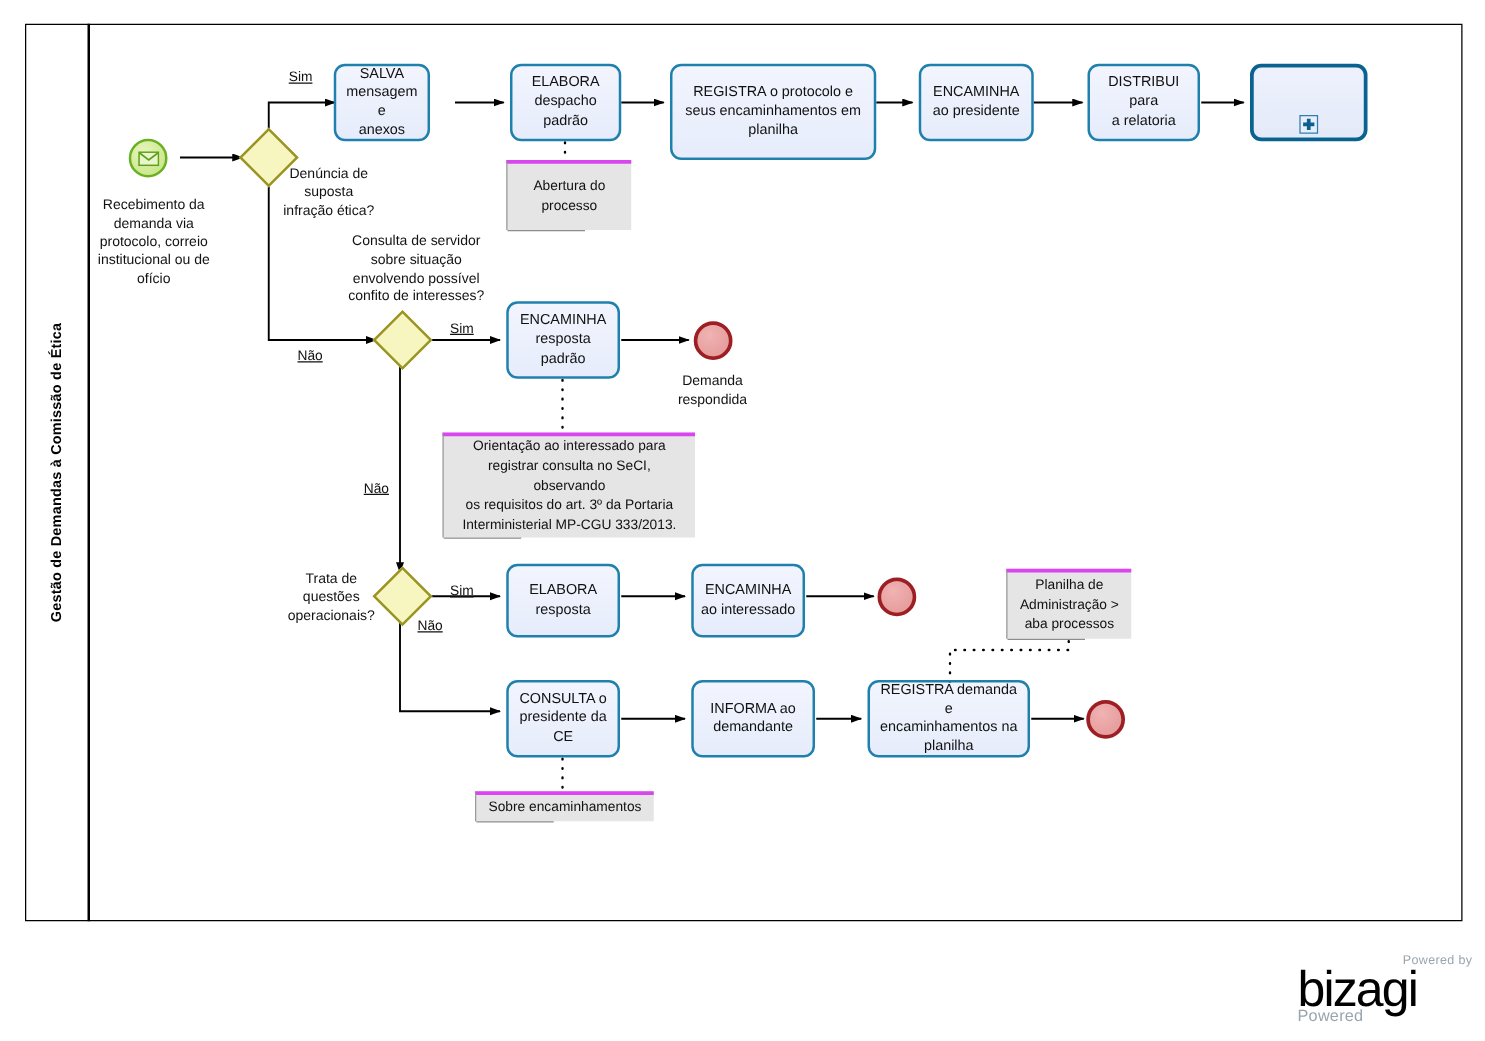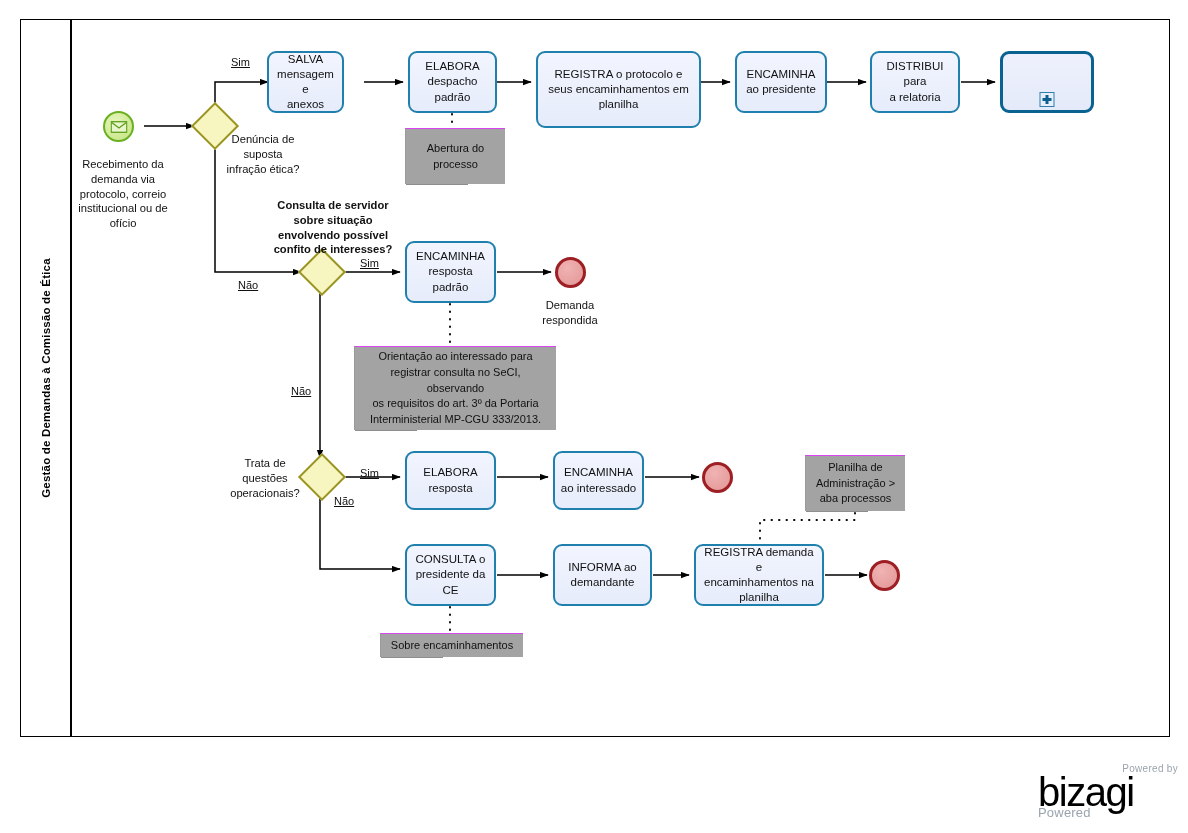--- a/index.html
+++ b/index.html
@@ -45,22 +45,22 @@
   
   .start-ev{position:absolute;width:31px;height:31px;border-radius:50%;
       box-sizing:border-box;border:2.4px solid #6ab023;
       background:radial-gradient(circle at 38% 32%,#e6f5bc 0%,#cbe88c 75%,#c2e47e 100%);}
   .start-ev svg{position:absolute;left:50%;top:50%;transform:translate(-50%,-50%);}
   .end-ev{position:absolute;width:31px;height:31px;border-radius:50%;
       box-sizing:border-box;border:3.2px solid #9d1f24;
       background:radial-gradient(circle at 38% 32%,#f0b3b3 0%,#e79e9e 70%,#e29a9a 100%);}
 
   
-  .note{position:absolute;box-sizing:border-box;background:#a3a3a3;
-        border-top:1px solid #d946ef;border-left:1px solid #9a9a9a;
+  .note{position:absolute;box-sizing:border-box;background:#e5e5e5;
+        border-top:3px solid #d946ef;border-left:1px solid #9a9a9a;
         display:flex;align-items:center;justify-content:center;text-align:center;
         font-size:11px;line-height:1.42;color:#111;padding:3px 6px;}
   .note:after{content:"";position:absolute;left:0;bottom:-1px;width:62px;
         height:1px;background:#8d8d8d;}
 
   
   .lbl{position:absolute;font-size:11.2px;line-height:1.32;color:#111;
        text-align:center;white-space:pre-line;}
   .flowlbl{position:absolute;font-size:11px;color:#111;text-decoration:underline;}
   .caps{letter-spacing:.1px;}
@@ -146,21 +146,21 @@
     </svg>
   </div>
   <div class="lbl" style="left:58px;top:157px;width:130px;">Recebimento da<br>demanda via<br>protocolo, correio<br>institucional ou de<br>ofício</div>
 
   <div class="gw" style="left:198px;top:109px;"></div>
   <div class="lbl" style="left:222px;top:132px;width:82px;">Denúncia de<br>suposta<br>infração ética?</div>
   <div class="flowlbl" style="left:231px;top:56px;">Sim</div>
   <div class="flowlbl" style="left:238px;top:279px;">Não</div>
 
   <div class="gw" style="left:305px;top:255px;"></div>
-  <div class="lbl" style="left:272px;top:198px;width:122px;font-weight:bold;">Consulta de servidor<br>sobre situação<br>envolvendo possível<br>confito de interesses?</div>
+  <div class="lbl" style="left:272px;top:186px;width:122px;">Consulta de servidor<br>sobre situação<br>envolvendo possível<br>confito de interesses?</div>
   <div class="flowlbl" style="left:360px;top:257px;">Sim</div>
   <div class="flowlbl" style="left:291px;top:385px;">Não</div>
 
   <div class="gw" style="left:305px;top:460px;"></div>
   <div class="lbl" style="left:224px;top:456px;width:82px;">Trata de<br>questões<br>operacionais?</div>
   <div class="flowlbl" style="left:360px;top:467px;">Sim</div>
   <div class="flowlbl" style="left:334px;top:495px;">Não</div>
 
   <div class="task" style="left:267px;top:51px;width:77px;height:62px;">SALVA<br>mensagem e<br>anexos</div>
   <div class="task" style="left:408px;top:51px;width:89px;height:62px;">ELABORA<br>despacho<br>padrão</div>

